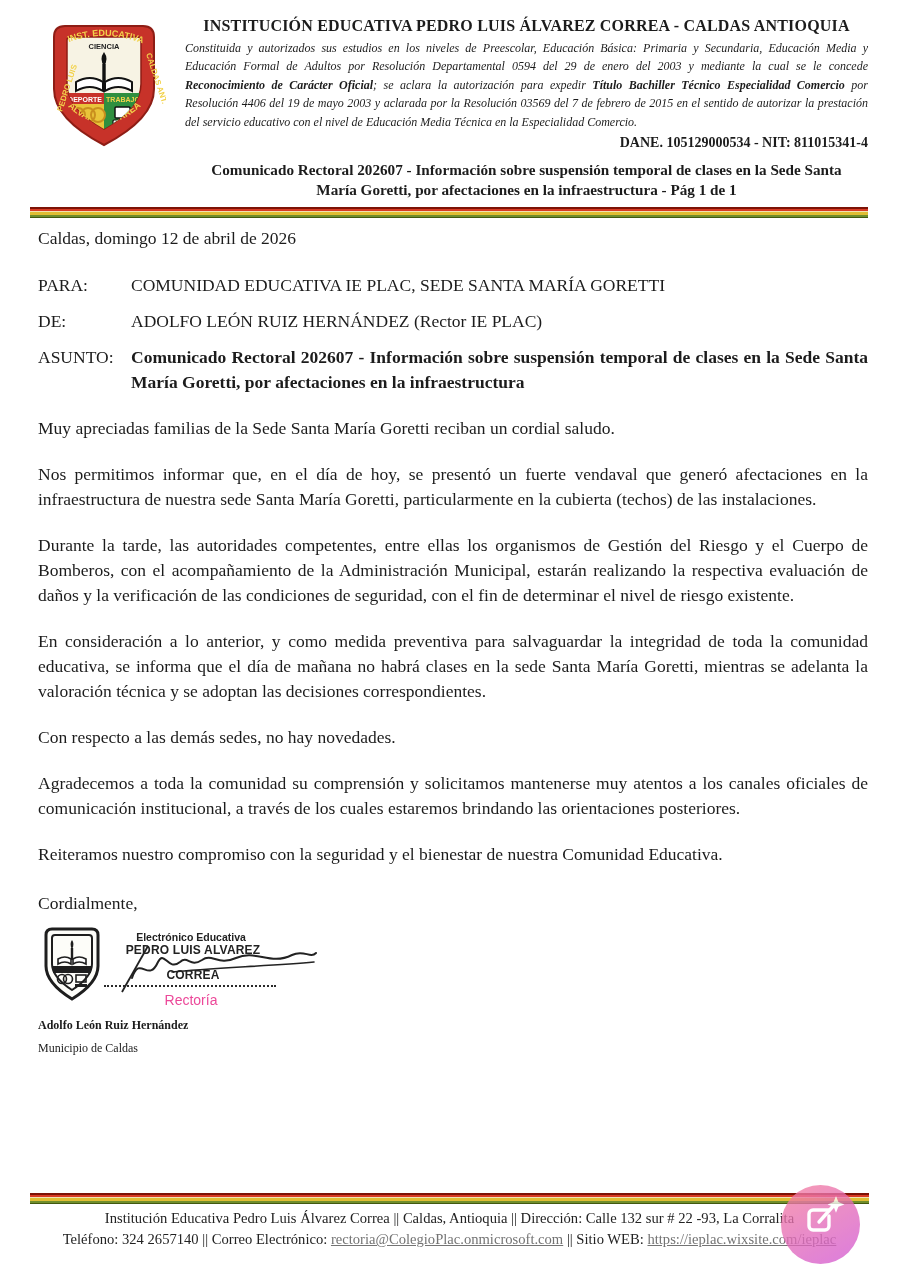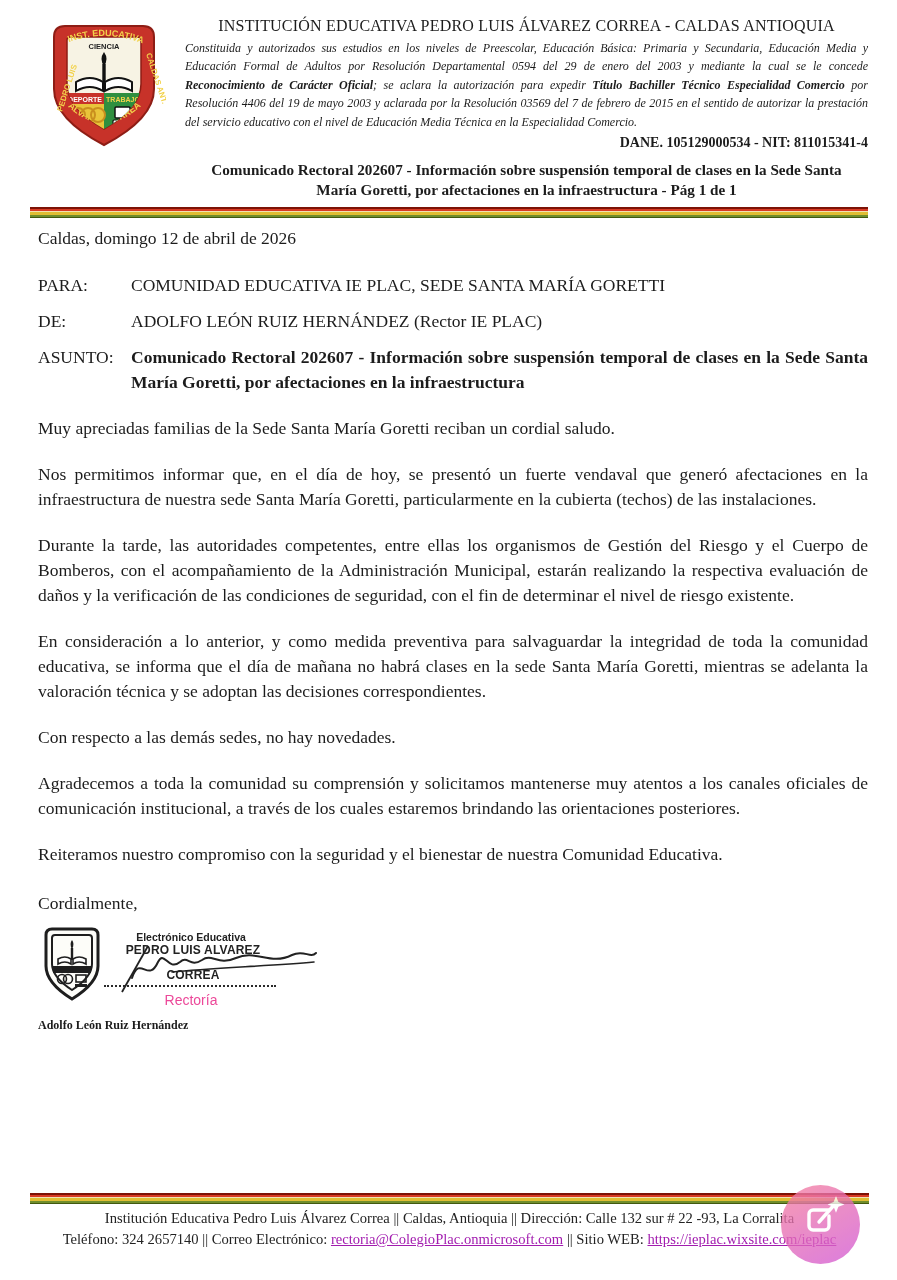--- a/index.html
+++ b/index.html
@@ -10,21 +10,21 @@
     color: #1c1c1c;
     position: relative;
     overflow: hidden;
   }
   .page { width: 897px; height: 1280px; position: relative; padding: 0 29px 0 38px; }
 
   
   header { position: relative; padding-top: 17px; min-height: 192px; }
   .logo { position: absolute; left: 4px; top: 19px; width: 124px; height: 132px; }
   .header-text { margin-left: 147px; }
-  .title { font-size: 16px; font-weight: normal; text-align: center; letter-spacing: .2px; margin-bottom: 4px; }
+  .title { font-size: 16px; font-weight: bold; text-align: center; letter-spacing: .2px; margin-bottom: 4px; }
   .desc { font-size: 12px; line-height: 18.4px; font-style: italic; text-align: justify; }
   .desc b { font-weight: bold; }
   .dane { font-weight: bold; font-size: 14px; text-align: right; margin-top: 4px; }
   .bulletin { font-weight: bold; font-size: 15.2px; text-align: center; line-height: 20px; margin-top: 9px; padding: 0 10px; }
 
   
   .ribbon {
     height: 11px; border: 0;
     background: linear-gradient(to bottom,
       #7d1206 0%, #7d1206 17%,
@@ -54,21 +54,21 @@
   .stamp-sig { position: absolute; left: 82px; top: 18px; }
   .stamp-dots { position: absolute; left: 66px; top: 63px; width: 172px; border-bottom: 2px dotted #2a2a2a; }
   .stamp-l3 { position: absolute; left: 98px; top: 66px; width: 110px; text-align: center; font-size: 14px; font-weight: normal; color: #ec4899; }
 
   .signer { margin-top: 4px; font-size: 12px; line-height: 22.5px; }
   .signer .bold { font-weight: bold; }
 
   
   footer { position: absolute; left: 30px; right: 28px; top: 1193px; }
   .footer-text { text-align: center; font-size: 14.6px; line-height: 21px; margin-top: 4px; color: #222; }
-  .link { color: #a21caf; text-decoration: underline; cursor: pointer; }
+  .link { color: #737373; text-decoration: underline; cursor: pointer; }
 
   
   .watermark {
     position: absolute; left: 781px; top: 1185px; width: 79px; height: 79px;
     border-radius: 50%;
     background: linear-gradient(150deg, #f07aa6 15%, #d75ecd 85%);
     opacity: .78;
     z-index: 5;
     display: flex; align-items: flex-start; justify-content: center;
     cursor: pointer;
@@ -178,20 +178,21 @@
         <path d="M28 6 L2 52" stroke="#222" stroke-width="1.8" fill="none"></path>
         <path d="M12 38 C20 14 28 44 38 22 C44 9 48 32 60 22 C68 15 70 28 82 20 C92 13 98 26 116 18 C136 9 150 26 172 15 C184 9 190 19 196 13" stroke="#222" stroke-width="2" fill="none" stroke-linecap="round"></path>
         <path d="M52 32 C90 28 150 26 194 22" stroke="#222" stroke-width="1.6" fill="none" stroke-linecap="round"></path>
       </svg>
       <div class="stamp-dots"></div>
       <div class="stamp-l3">Rectoría</div>
     </div>
 
     <div class="signer">
       <div class="bold">Adolfo León Ruiz Hernández</div>
+      <div>Municipio de Caldas</div>
     </div>
   </main>
 
   <footer>
     <div class="ribbon"></div>
     <div class="footer-text">
       <div>Institución Educativa Pedro Luis Álvarez Correa || Caldas, Antioquia || Dirección: Calle 132 sur # 22 -93, La Corralita</div>
       <div><span>Teléfono: 324 2657140   || Correo Electrónico: </span><a class="link">rectoria@ColegioPlac.onmicrosoft.com</a><span> || Sitio WEB: </span><a class="link">https://ieplac.wixsite.com/ieplac</a></div>
     </div>
   </footer>

